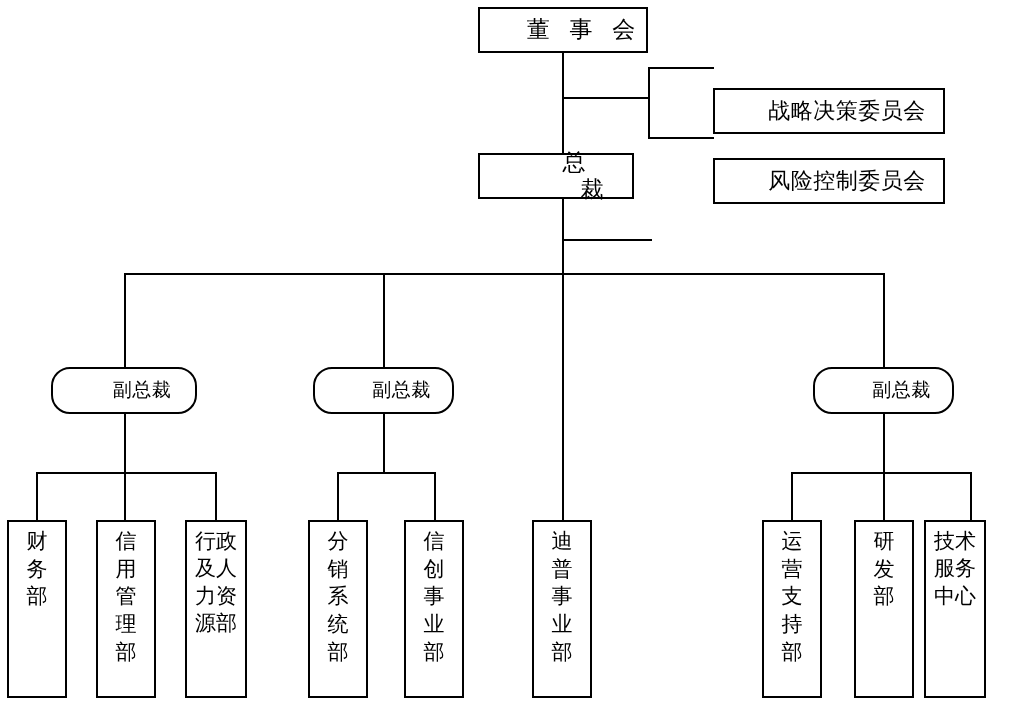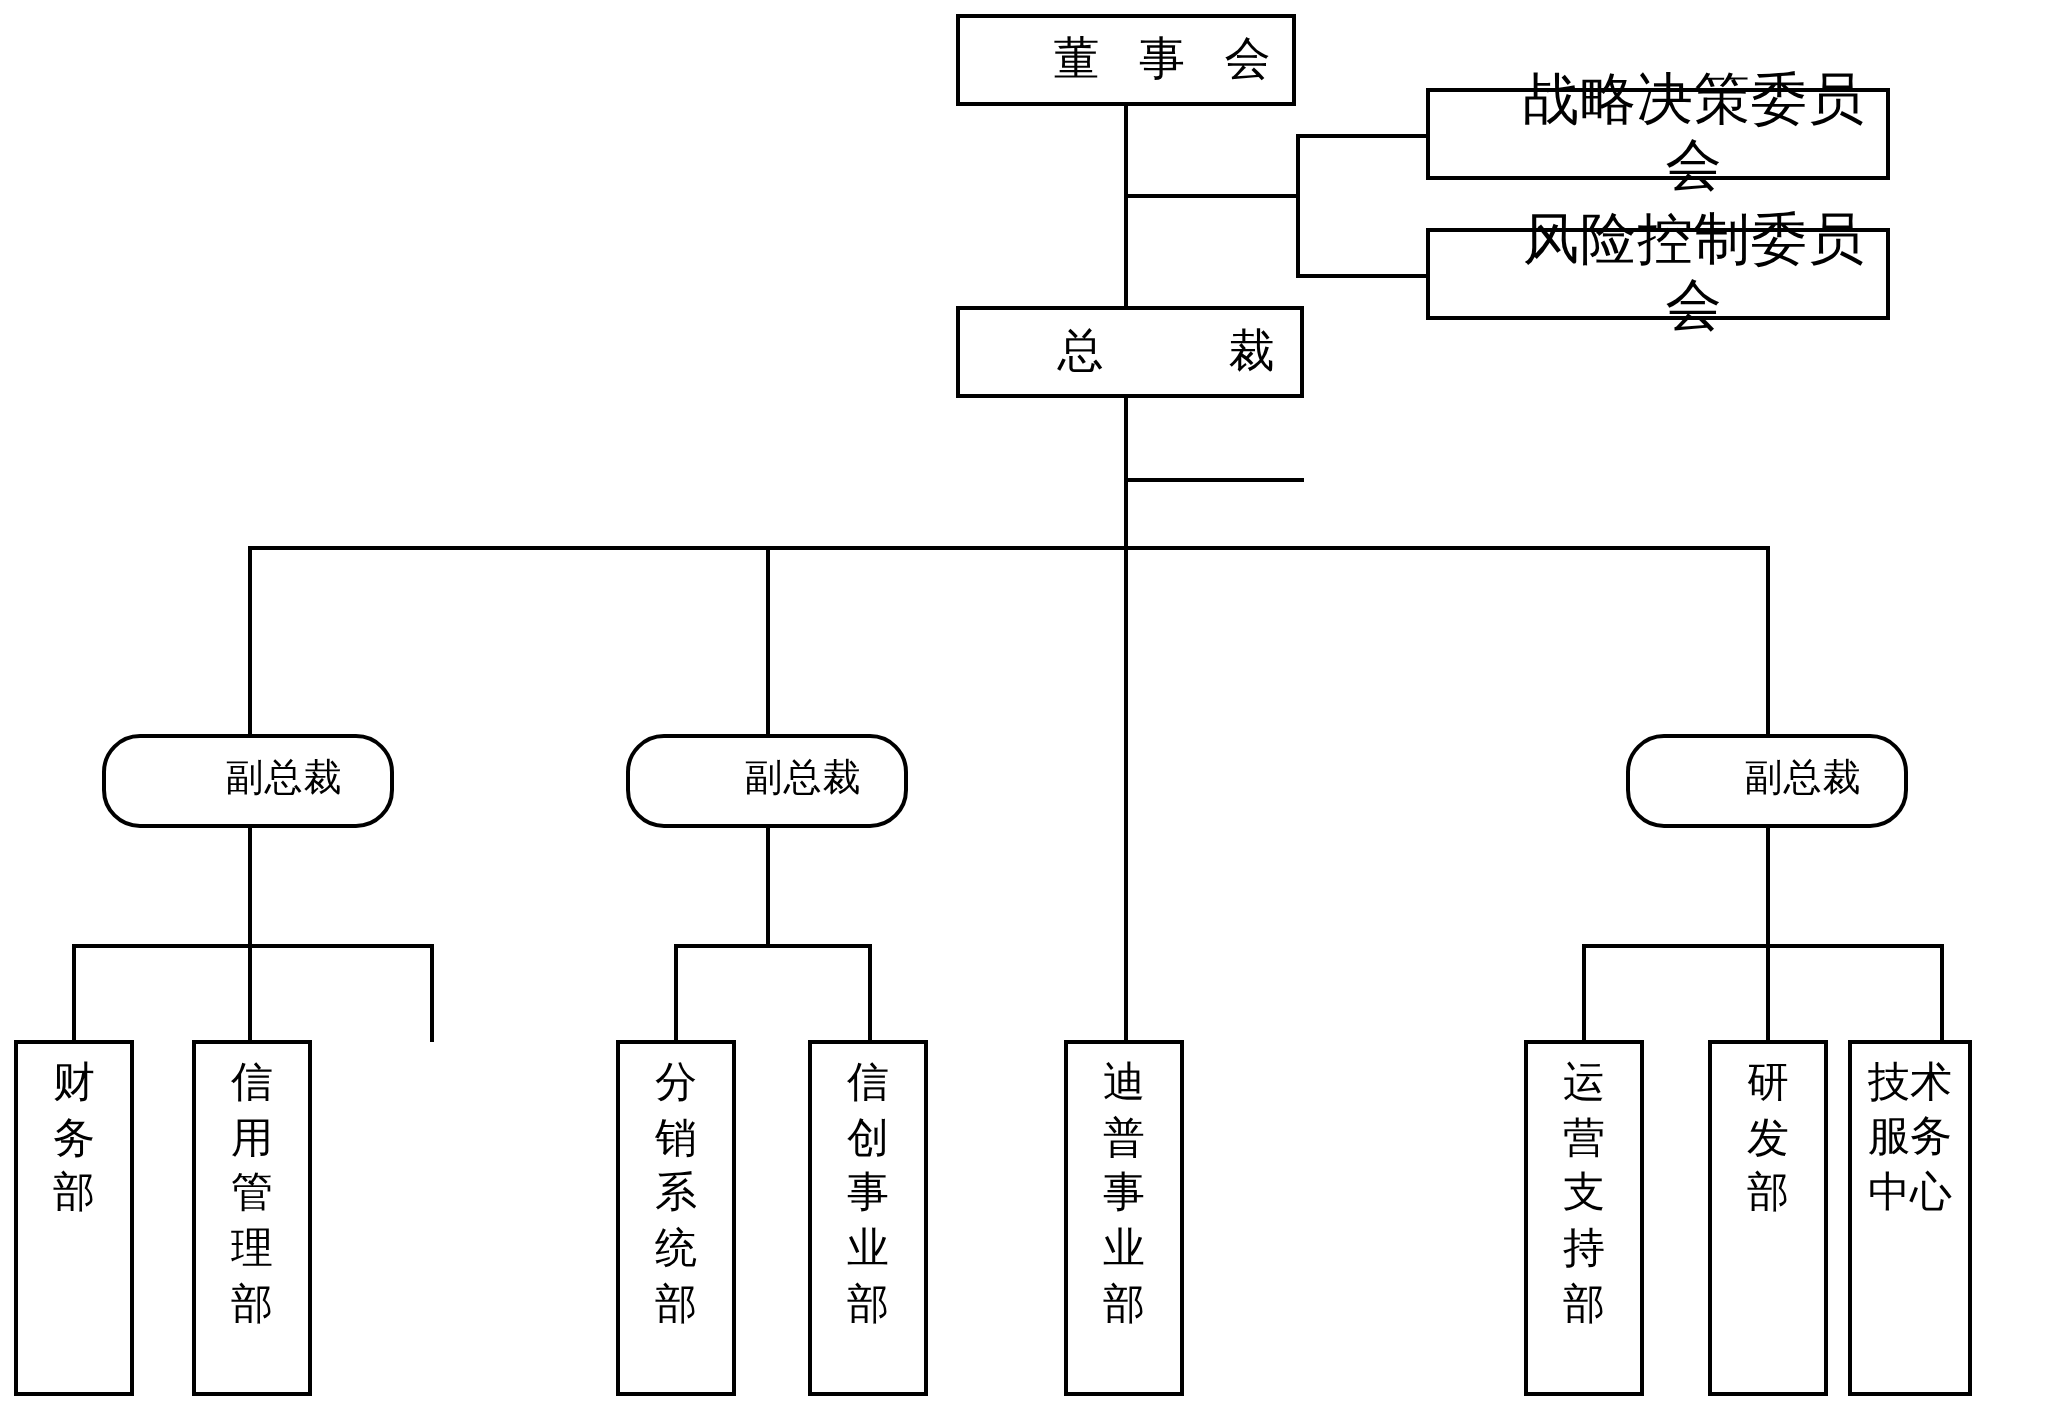--- a/index.html
+++ b/index.html
@@ -35,22 +35,23 @@
     display: block;
     white-space: pre-line;
   }
   
   .lvl-top {
     font-size: 23px;
     letter-spacing: 7px;
     text-indent: 7px;
   }
   .lvl-committee {
-    font-size: 28px;
+    font-size: 22px;
     letter-spacing: 0.5px;
+    margin-top: 44px;
   }
   .lvl-vp {
     font-size: 19px;
     letter-spacing: 0.5px;
     border-radius: 19px;
   }
   
   .dept {
     font-size: 21px;
     letter-spacing: 0px;
@@ -122,21 +123,21 @@
   </div>
 
   <div class="node lvl-committee" style="left:713px; top:44px; width:232px; height:46px;">
     <span class="node-label">战略决策委员会</span>
   </div>
 
   <div class="node lvl-committee" style="left:713px; top:114px; width:232px; height:46px;">
     <span class="node-label">风险控制委员会</span>
   </div>
 
-  <div class="node lvl-top" style="left:478px; top:153px; width:174px; height:46px;">
+  <div class="node lvl-top" style="left:478px; top:153px; width:156px; height:46px;">
     <span class="node-label">总 　 裁</span>
   </div>
 
 
   <div class="node lvl-vp" style="left:51px; top:367px; width:146px; height:47px;">
     <span class="node-label">副总裁</span>
   </div>
 
   <div class="node lvl-vp" style="left:313px; top:367px; width:141px; height:47px;">
     <span class="node-label">副总裁</span>
@@ -153,20 +154,26 @@
   </div>
 
   <div class="node dept dept-1col" style="left:96px; top:520px; width:60px; height:178px;">
     <span class="node-label">信
 用
 管
 理
 部</span>
   </div>
 
+  <div class="node dept dept-2col" style="left:185px; top:520px; width:62px; height:178px;">
+    <span class="node-label">行政
+及人
+力资
+源部</span>
+  </div>
 
   <div class="node dept dept-1col" style="left:308px; top:520px; width:60px; height:178px;">
     <span class="node-label">分
 销
 系
 统
 部</span>
   </div>
 
   <div class="node dept dept-1col" style="left:404px; top:520px; width:60px; height:178px;">

